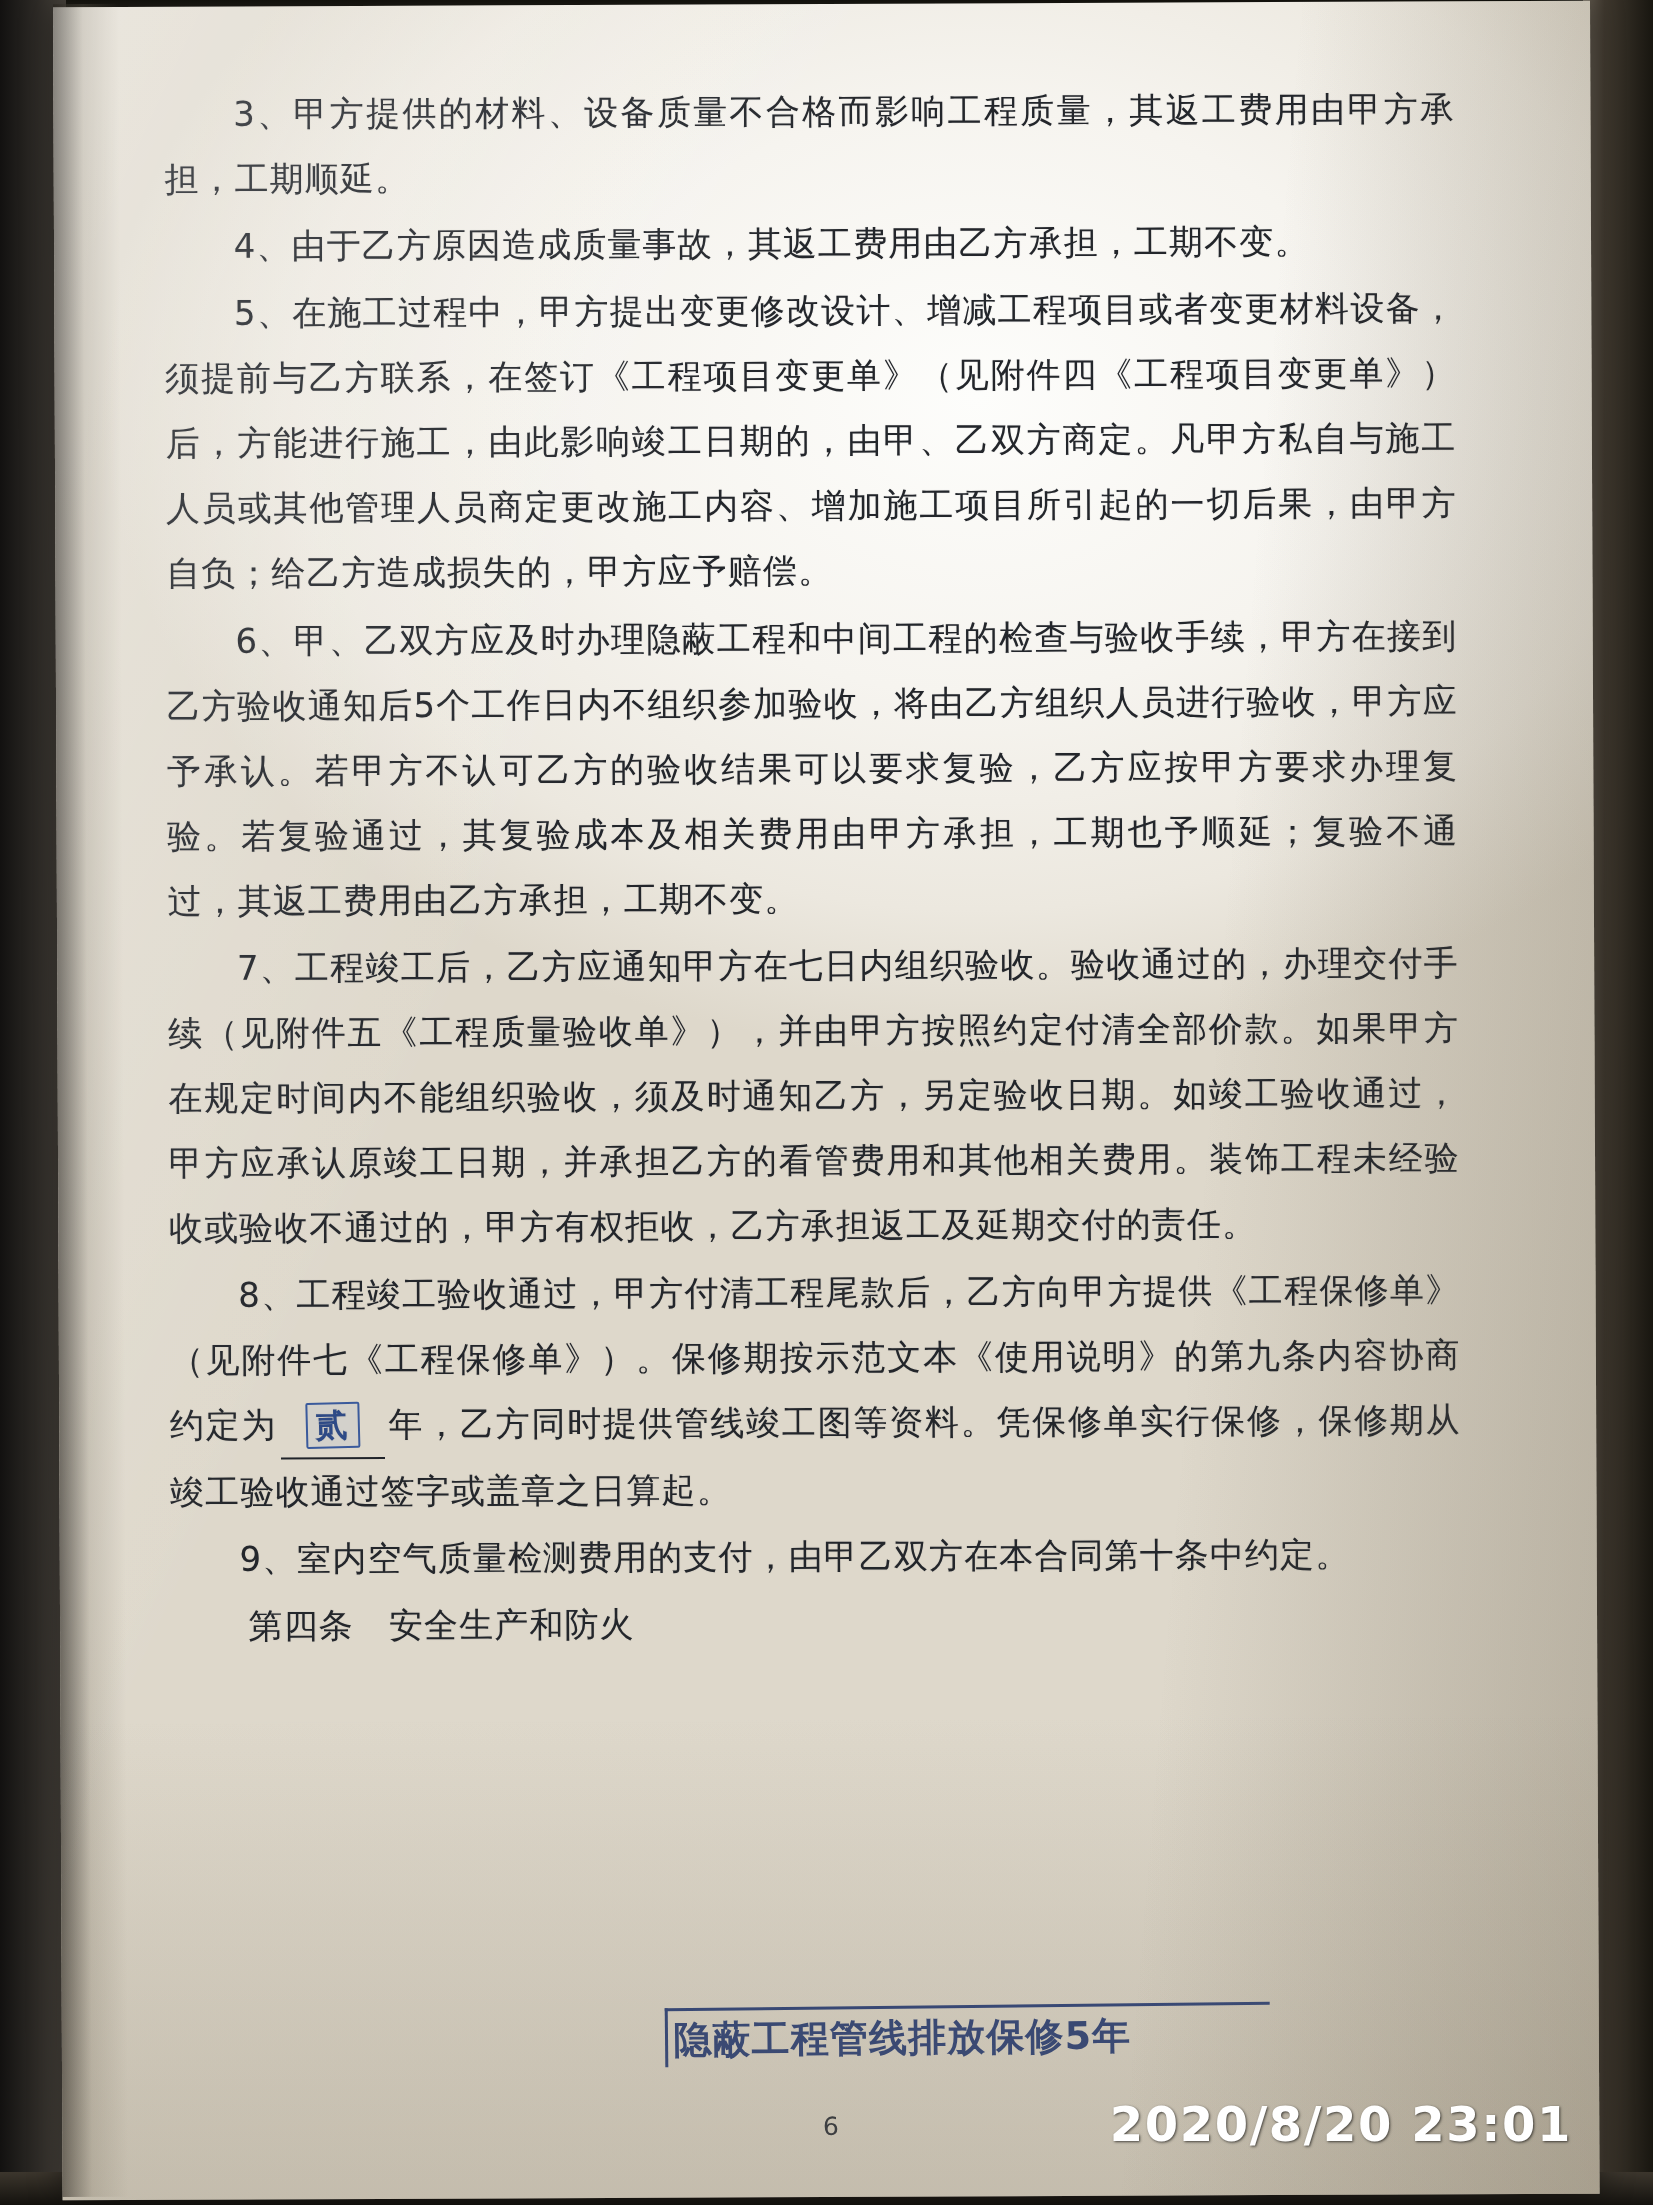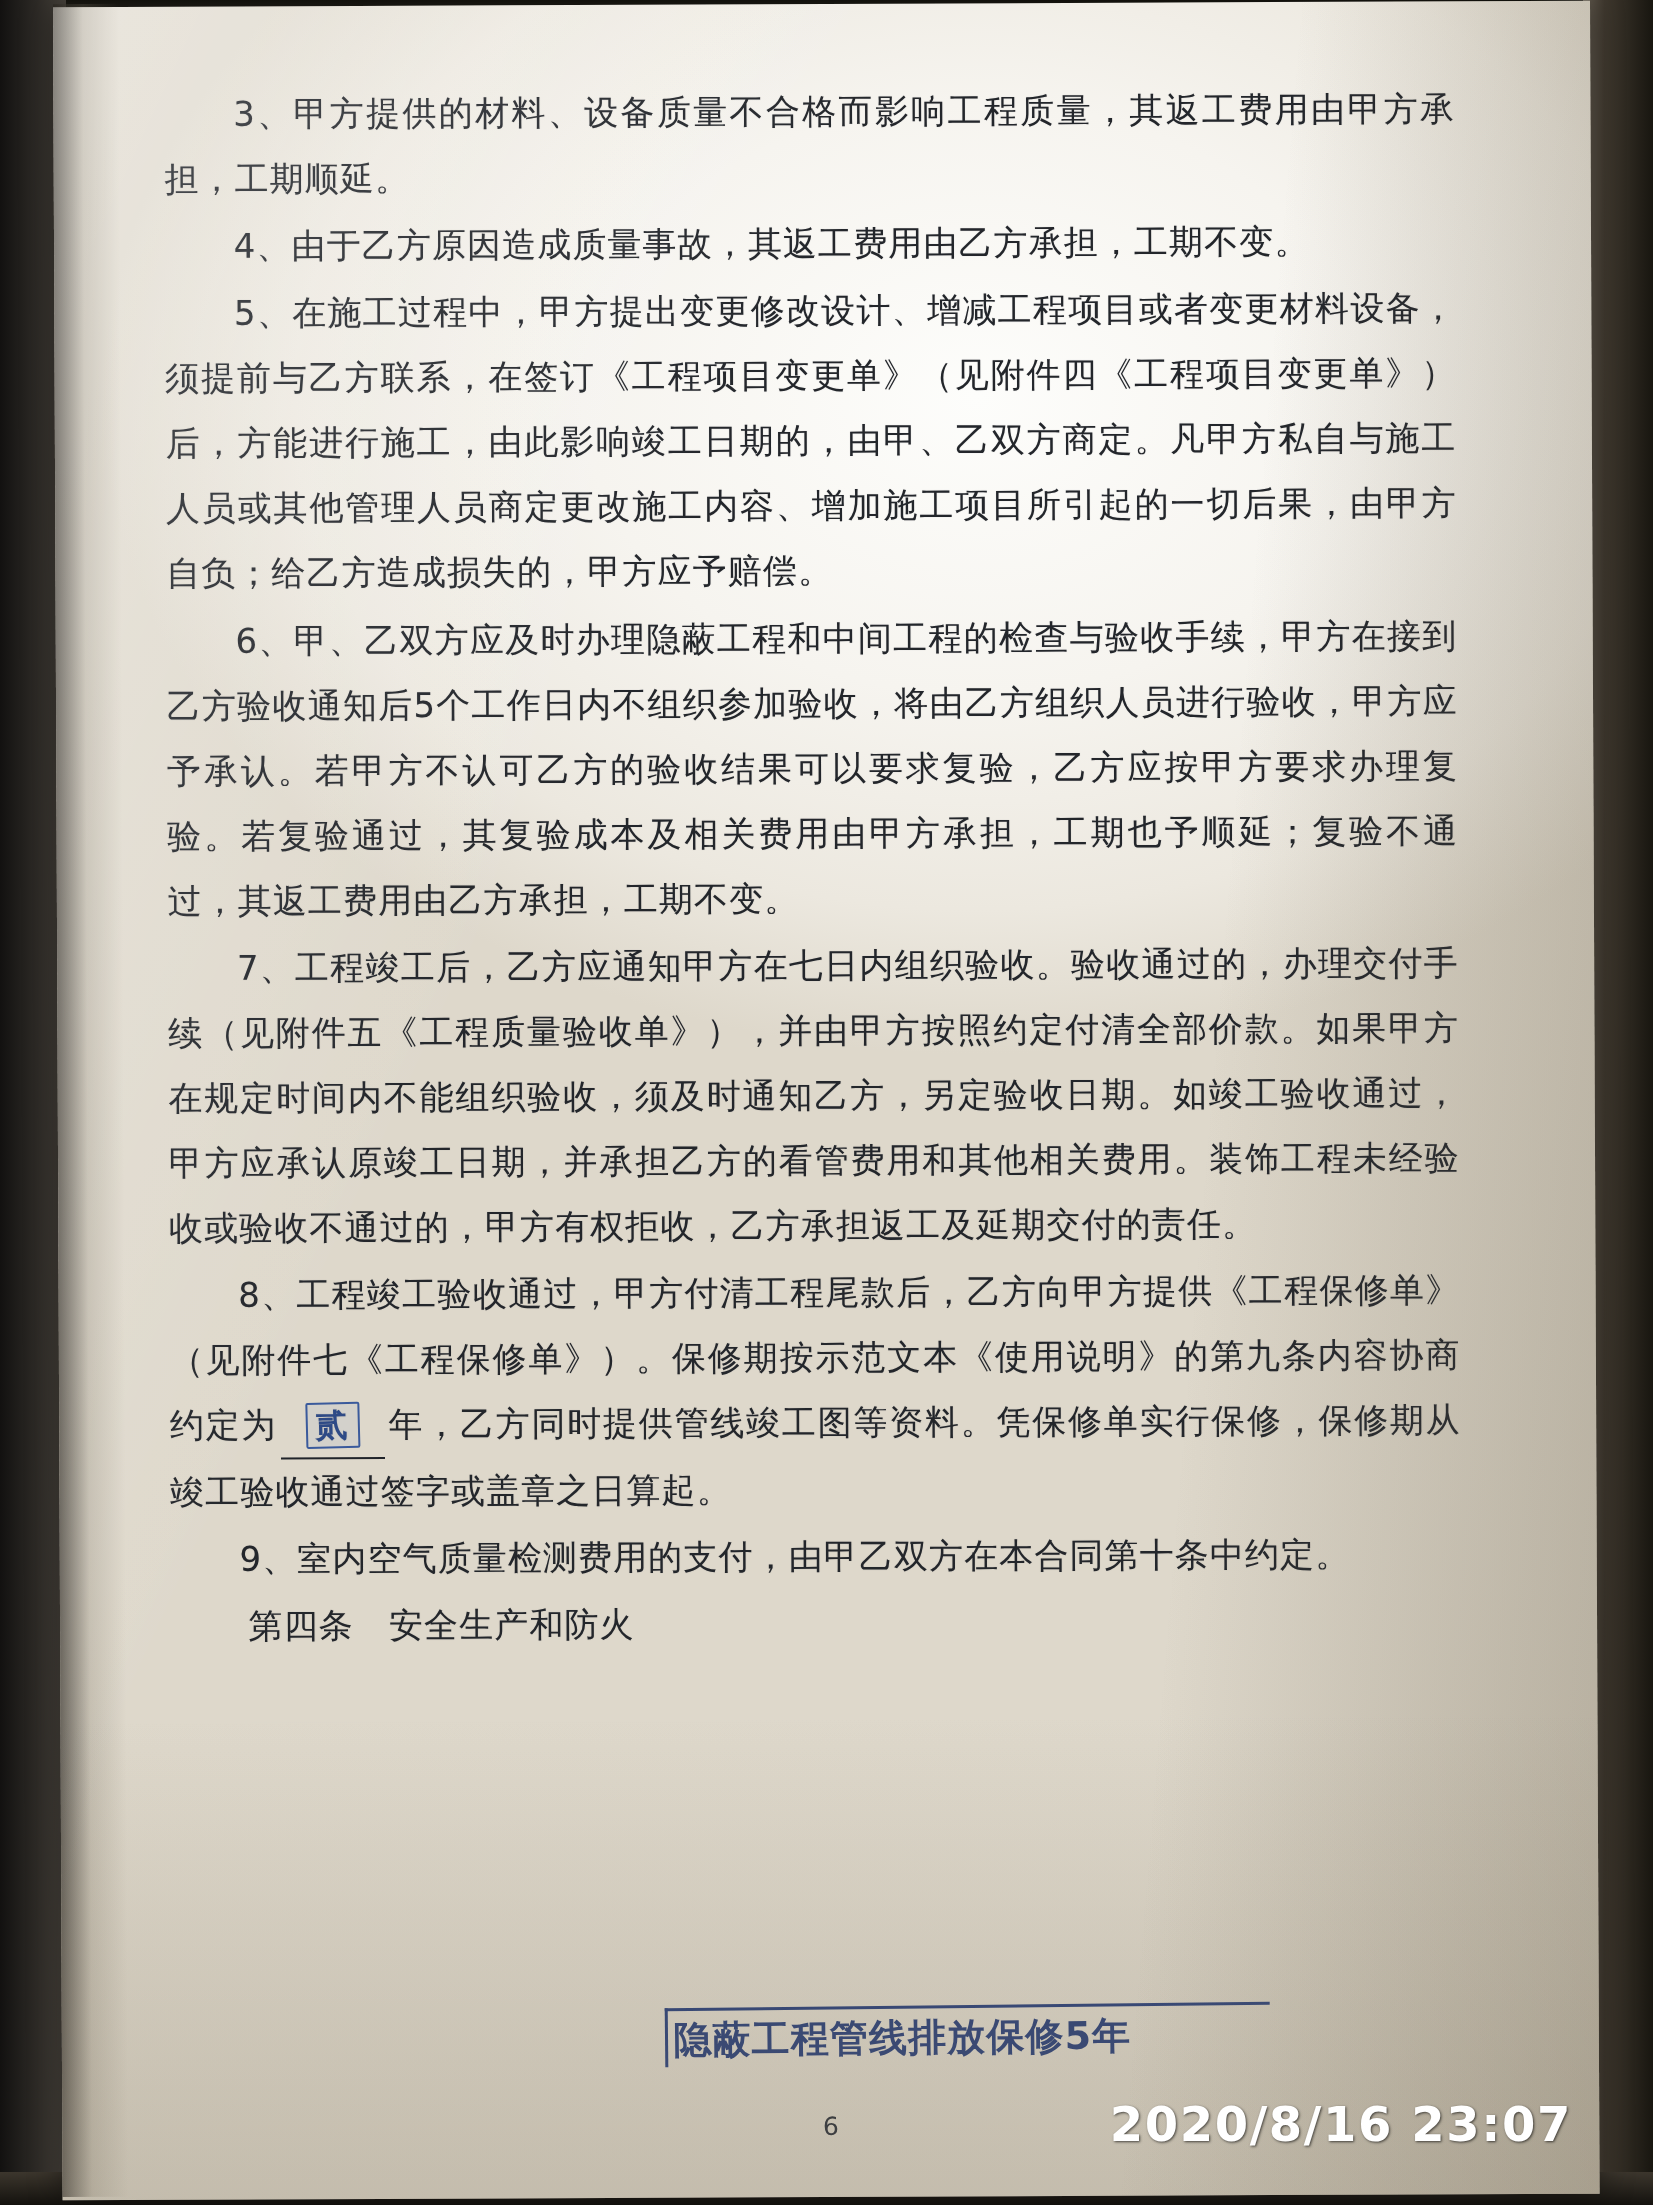--- a/index.html
+++ b/index.html
@@ -224,16 +224,16 @@
   </div>
 
   <div class="annotation">
     <span>隐蔽工程管线排放保修5年</span>
   </div>
 
   <div class="paper" style="background:none;box-shadow:none;">
     <div class="page-number">6</div>
   </div>
 
-  <div class="timestamp">2020/8/16 23:07</div>
+  <div class="timestamp">2020/8/20 23:01</div>
 
 </div>
 
 
 </body></html>

